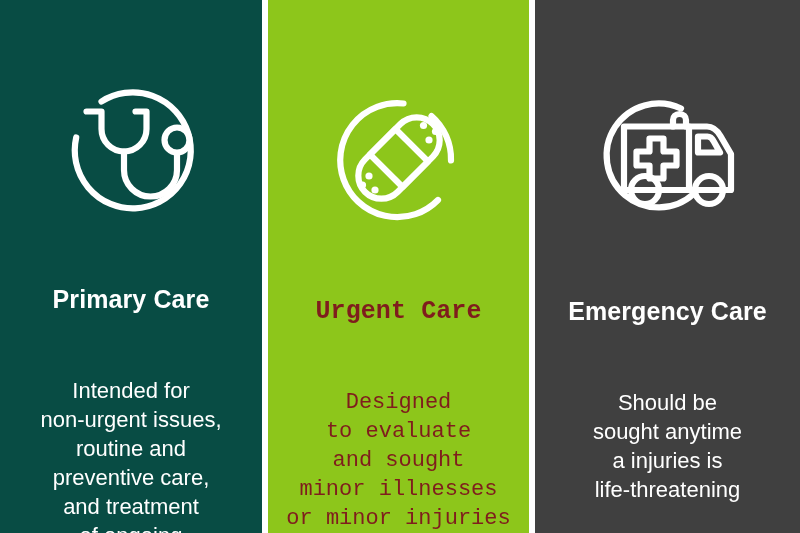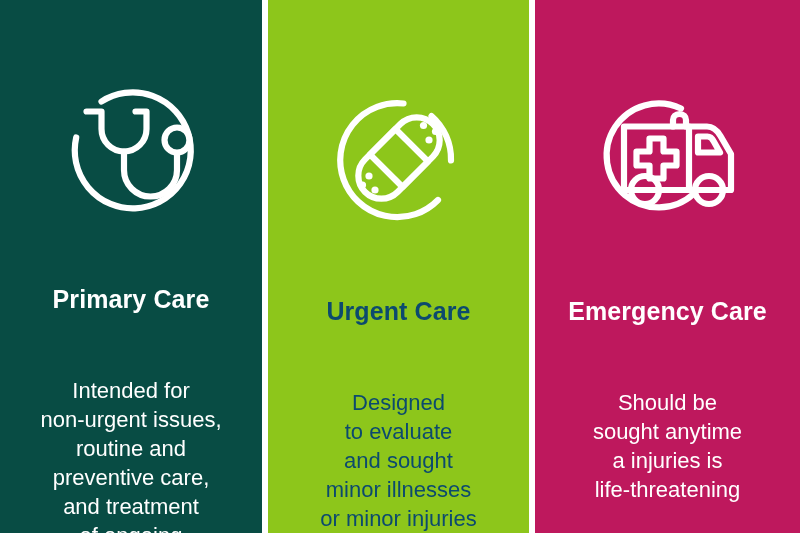--- a/index.html
+++ b/index.html
@@ -24,21 +24,21 @@
     display: flex;
     flex-direction: column;
     align-items: center;
     box-sizing: border-box;
     position: relative;
     gap: 48px;
   }
   .panel-primary   { width: 262px; background: #084C44; }
   .gutter          { width: 6px;  background: #ffffff; height: 533px; flex: 0 0 6px; }
   .panel-urgent    { width: 261px; background: #8DC61B; }
-  .panel-emergency { width: 265px; background: #be185d; }
+  .panel-emergency { width: 265px; background: #404040; }
 
   .icon-wrap {
     margin-top: 84px;
     width: 148px;
     height: 148px;
     display: flex;
     align-items: center;
     justify-content: center;
   }
   .icon-wrap svg { display: block; }
@@ -57,21 +57,21 @@
     margin-top: 14px;
     color: #ffffff;
     font-size: 22px;
     font-weight: 400;
     text-align: center;
     line-height: 1.32;
     padding: 0 10px;
     white-space: pre-line;
   }
   .panel-urgent .panel-title,
-  .panel-urgent .panel-body { color: #0c4a6e; }
+  .panel-urgent .panel-body { color: #7f1d1d; font-family: Liberation Mono, monospace; }
 </style>
 </head>
 <body>
 
 <div class="infographic">
 
   <div class="panel panel-primary">
 
     <div class="icon-wrap">
       <svg width="136" height="136" viewBox="0 0 136 136" fill="none" stroke="#ffffff" stroke-width="6.2" stroke-linecap="round" stroke-linejoin="round">

